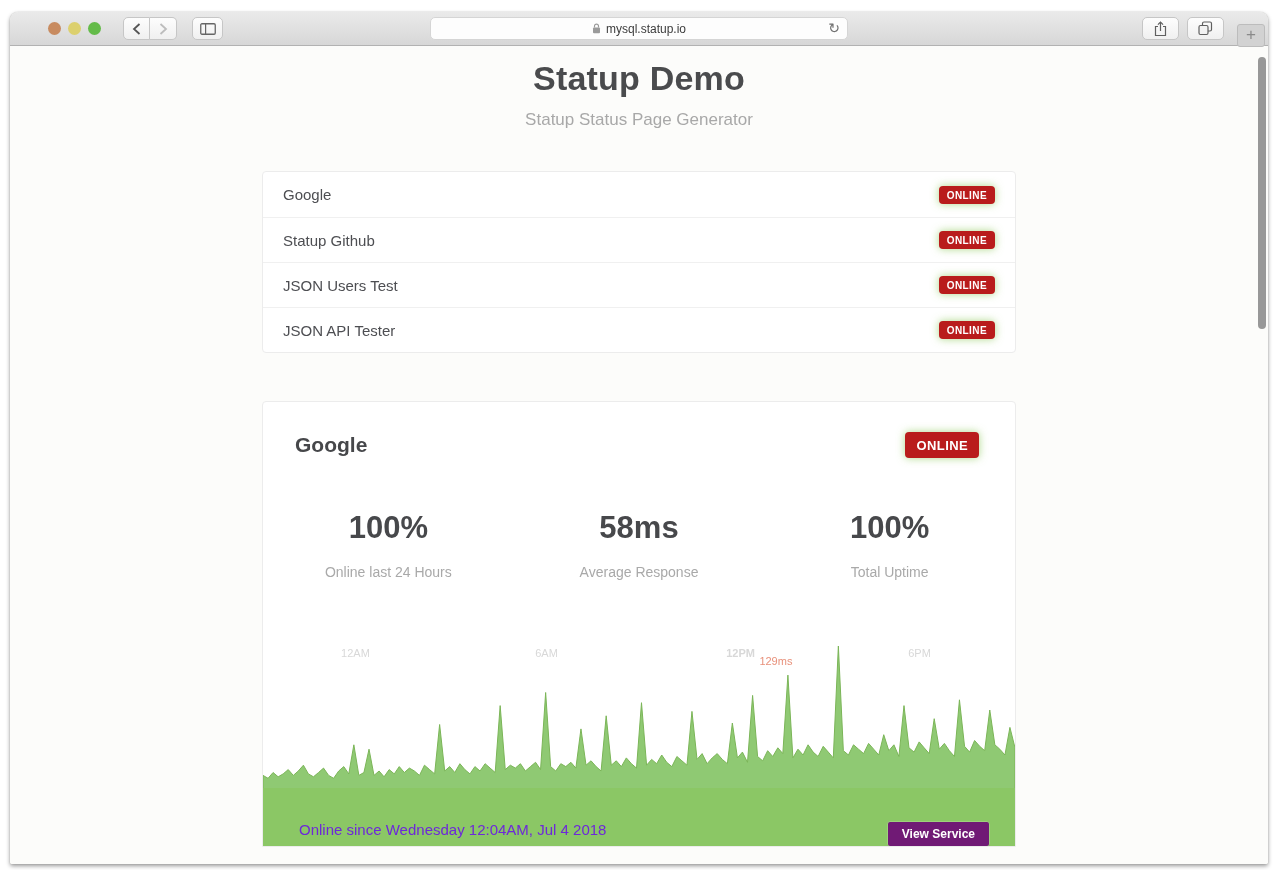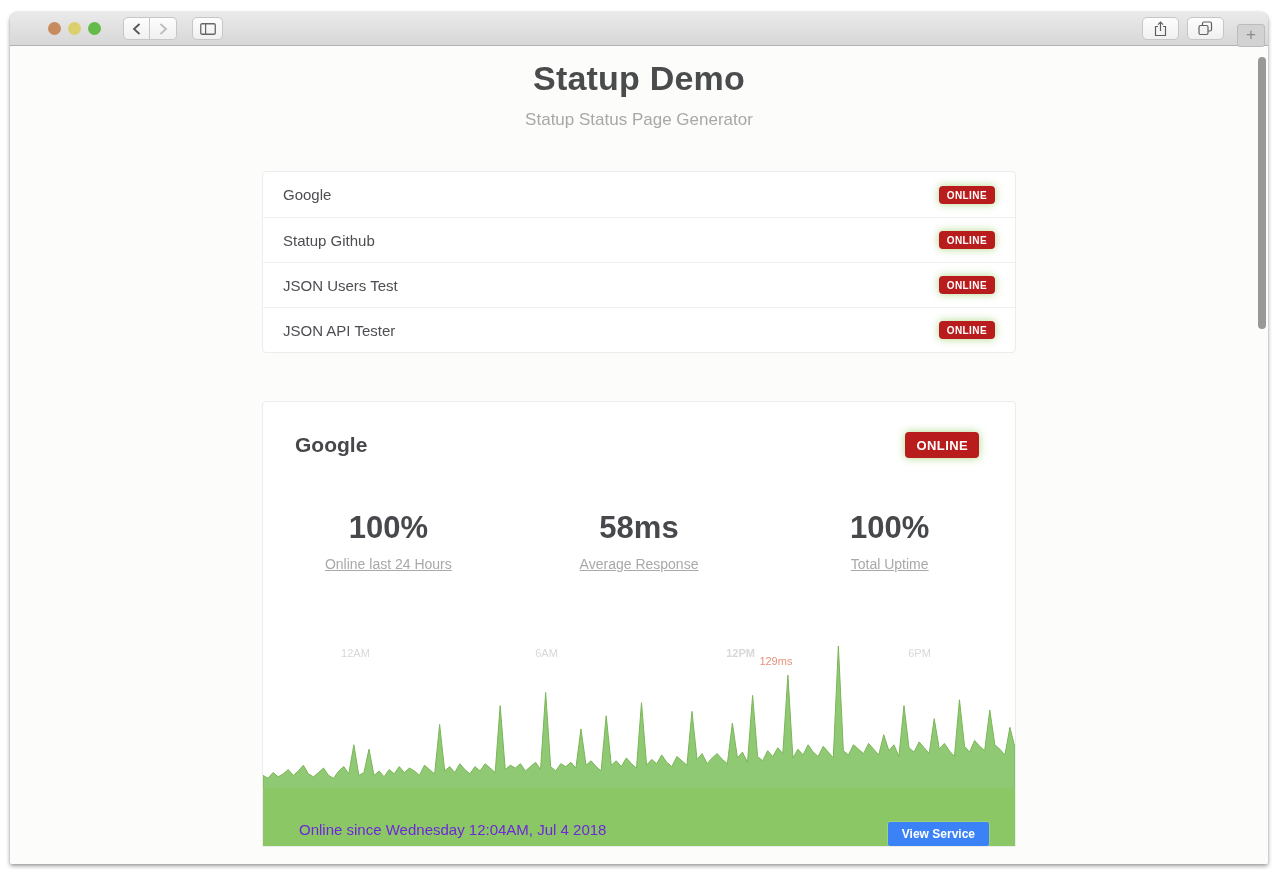--- a/index.html
+++ b/index.html
@@ -82,36 +82,36 @@
   }
   .card-header {
     position:absolute; top:30px; left:32px; right:36px;
     display:flex; align-items:center; justify-content:space-between;
   }
   .card-title { font-size:21px; font-weight:bold; color:#46474a; }
 
   .stats { position:absolute; top:108px; left:0; right:0; display:flex; text-align:center; }
   .stat { flex:1; }
   .stat-value { font-size:31px; font-weight:bold; color:#47484b; }
-  .stat-label { font-size:14px; color:#a9a9a9; margin-top:10px;text-decoration:underline; }
+  .stat-label { font-size:14px; color:#a9a9a9; margin-top:18px; }
 
   .chart-wrap { position:absolute; top:231px; left:0; right:0; height:155px; }
   .tick { position:absolute; top:14px; transform:translateX(-50%); font-size:11px; color:#d8d8d8; }
   .tick-0 { left:12.3%; } .tick-1 { left:37.7%; } .tick-2 { left:63.5%;font-weight:bold; } .tick-3 { left:87.3%; }
   .chart-annotation { position:absolute; top:22px; left:70.4%; transform:translateX(-100%); font-size:11px; color:#e8917b; }
   .chart-svg { position:absolute; left:0; bottom:-1px; width:100%; height:155px; display:block; }
 
   .card-footer {
     position:absolute; top:386px; left:0; right:0; height:80px; background:#8bc765;
     display:flex; align-items:flex-start; justify-content:space-between;
     padding:33px 25px 0 36px;
   }
   .footer-text { color:#6d28d9; font-size:15px; }
   .view-btn {
-    background:#3b82f6; border:1px solid #9ed17c; border-radius:3px;
+    background:#701a75; border:1px solid #9ed17c; border-radius:3px;
     color:#fff; font-size:12px; font-weight:bold; padding:5px 14px; cursor:default;
   }
 
   .scroll-thumb {
     position:absolute; right:2px; top:10px; width:8px; height:272px;
     background:#868686; border-radius:4px; opacity:.85;
   }
 </style>
 </head>
 <body>
@@ -138,20 +138,30 @@
       </div>
     </div>
 
     <div class="tb-btn btn-sidebar">
       <svg width="16" height="12" viewBox="0 0 16 12">
         <rect x="0.75" y="0.75" width="14.5" height="10.5" rx="1.2" fill="none" stroke="#666" stroke-width="1.3"></rect>
         <line x1="5.6" y1="0.75" x2="5.6" y2="11.25" stroke="#666" stroke-width="1.2"></line>
       </svg>
     </div>
 
+    <div class="url-field">
+      <span class="lock">
+        <svg width="9" height="11" viewBox="0 0 9 11">
+            <path d="M2.5 4.6 V3.1 a2 2 0 0 1 4 0 v1.5" fill="none" stroke="#9a9a9a" stroke-width="1.2"></path>
+            <rect x="1" y="4.6" width="7" height="5.6" rx="1" fill="#9a9a9a"></rect>
+          </svg>
+      </span>
+      <span>mysql.statup.io</span>
+      <span class="reload">↻</span>
+    </div>
 
     <div class="right-btns">
       <div class="tb-btn btn-share">
         <svg width="13" height="16" viewBox="0 0 13 16">
           <path d="M4 5.5 H1.5 V14.5 H11.5 V5.5 H9" fill="none" stroke="#5f5f5f" stroke-width="1.2"></path>
           <path d="M6.5 10 V1.6 M3.9 3.6 L6.5 1 L9.1 3.6" fill="none" stroke="#5f5f5f" stroke-width="1.2"></path>
         </svg>
       </div>
       <div class="tb-btn btn-tabs">
         <svg width="15" height="15" viewBox="0 0 15 15">

